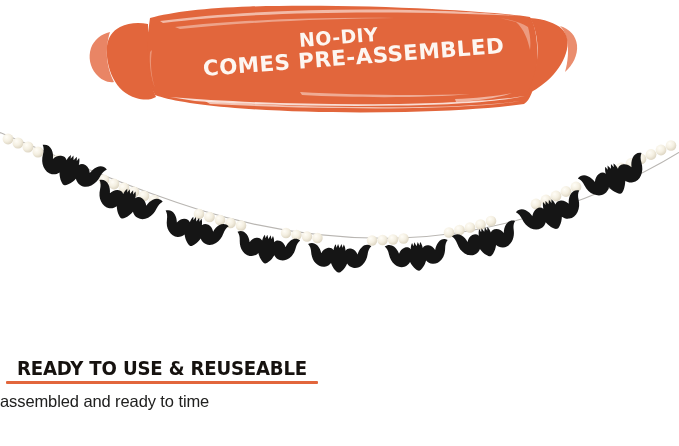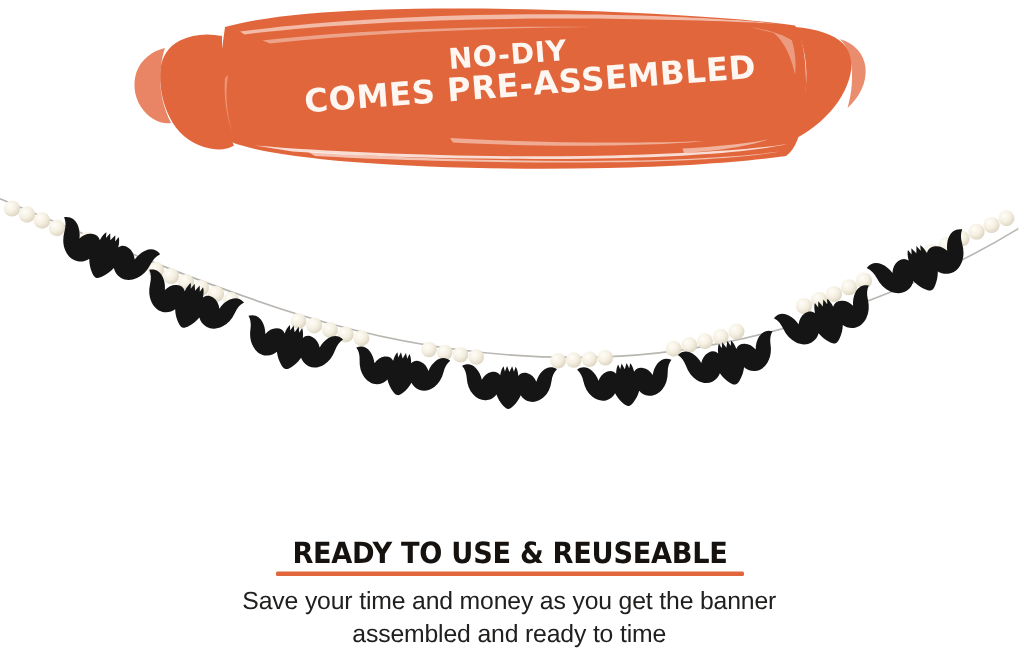--- a/index.html
+++ b/index.html
@@ -69,21 +69,20 @@
     height: 170px;
   }
   #garland svg { display: block; }
 
   
   #footer-block {
     position: absolute;
     left: 0;
     top: 358px;
     width: 679px;
-    text-align: center;
   }
   #headline-row {
     position: relative;
     display: inline-block;
     padding: 0 6px;
   }
   #footer-headline {
     font-family: "DejaVu Sans", sans-serif;
     font-weight: bold;
     font-size: 19.5px;
@@ -281,16 +280,15 @@
     <use href="#bat" x="578" y="32" width="74" height="38" transform="rotate(-22,615,51)"></use>
   </svg>
 </div>
 
 <div id="footer-block">
   <div id="headline-row">
     <div id="footer-headline">READY TO USE &amp; REUSEABLE</div>
     <span id="headline-underline"></span>
   </div>
   <div id="footer-sub">
-    <span>Save your time and money as you get the banner</span>
     <span>assembled and ready to time</span>
   </div>
 </div>
 
 </body></html>

